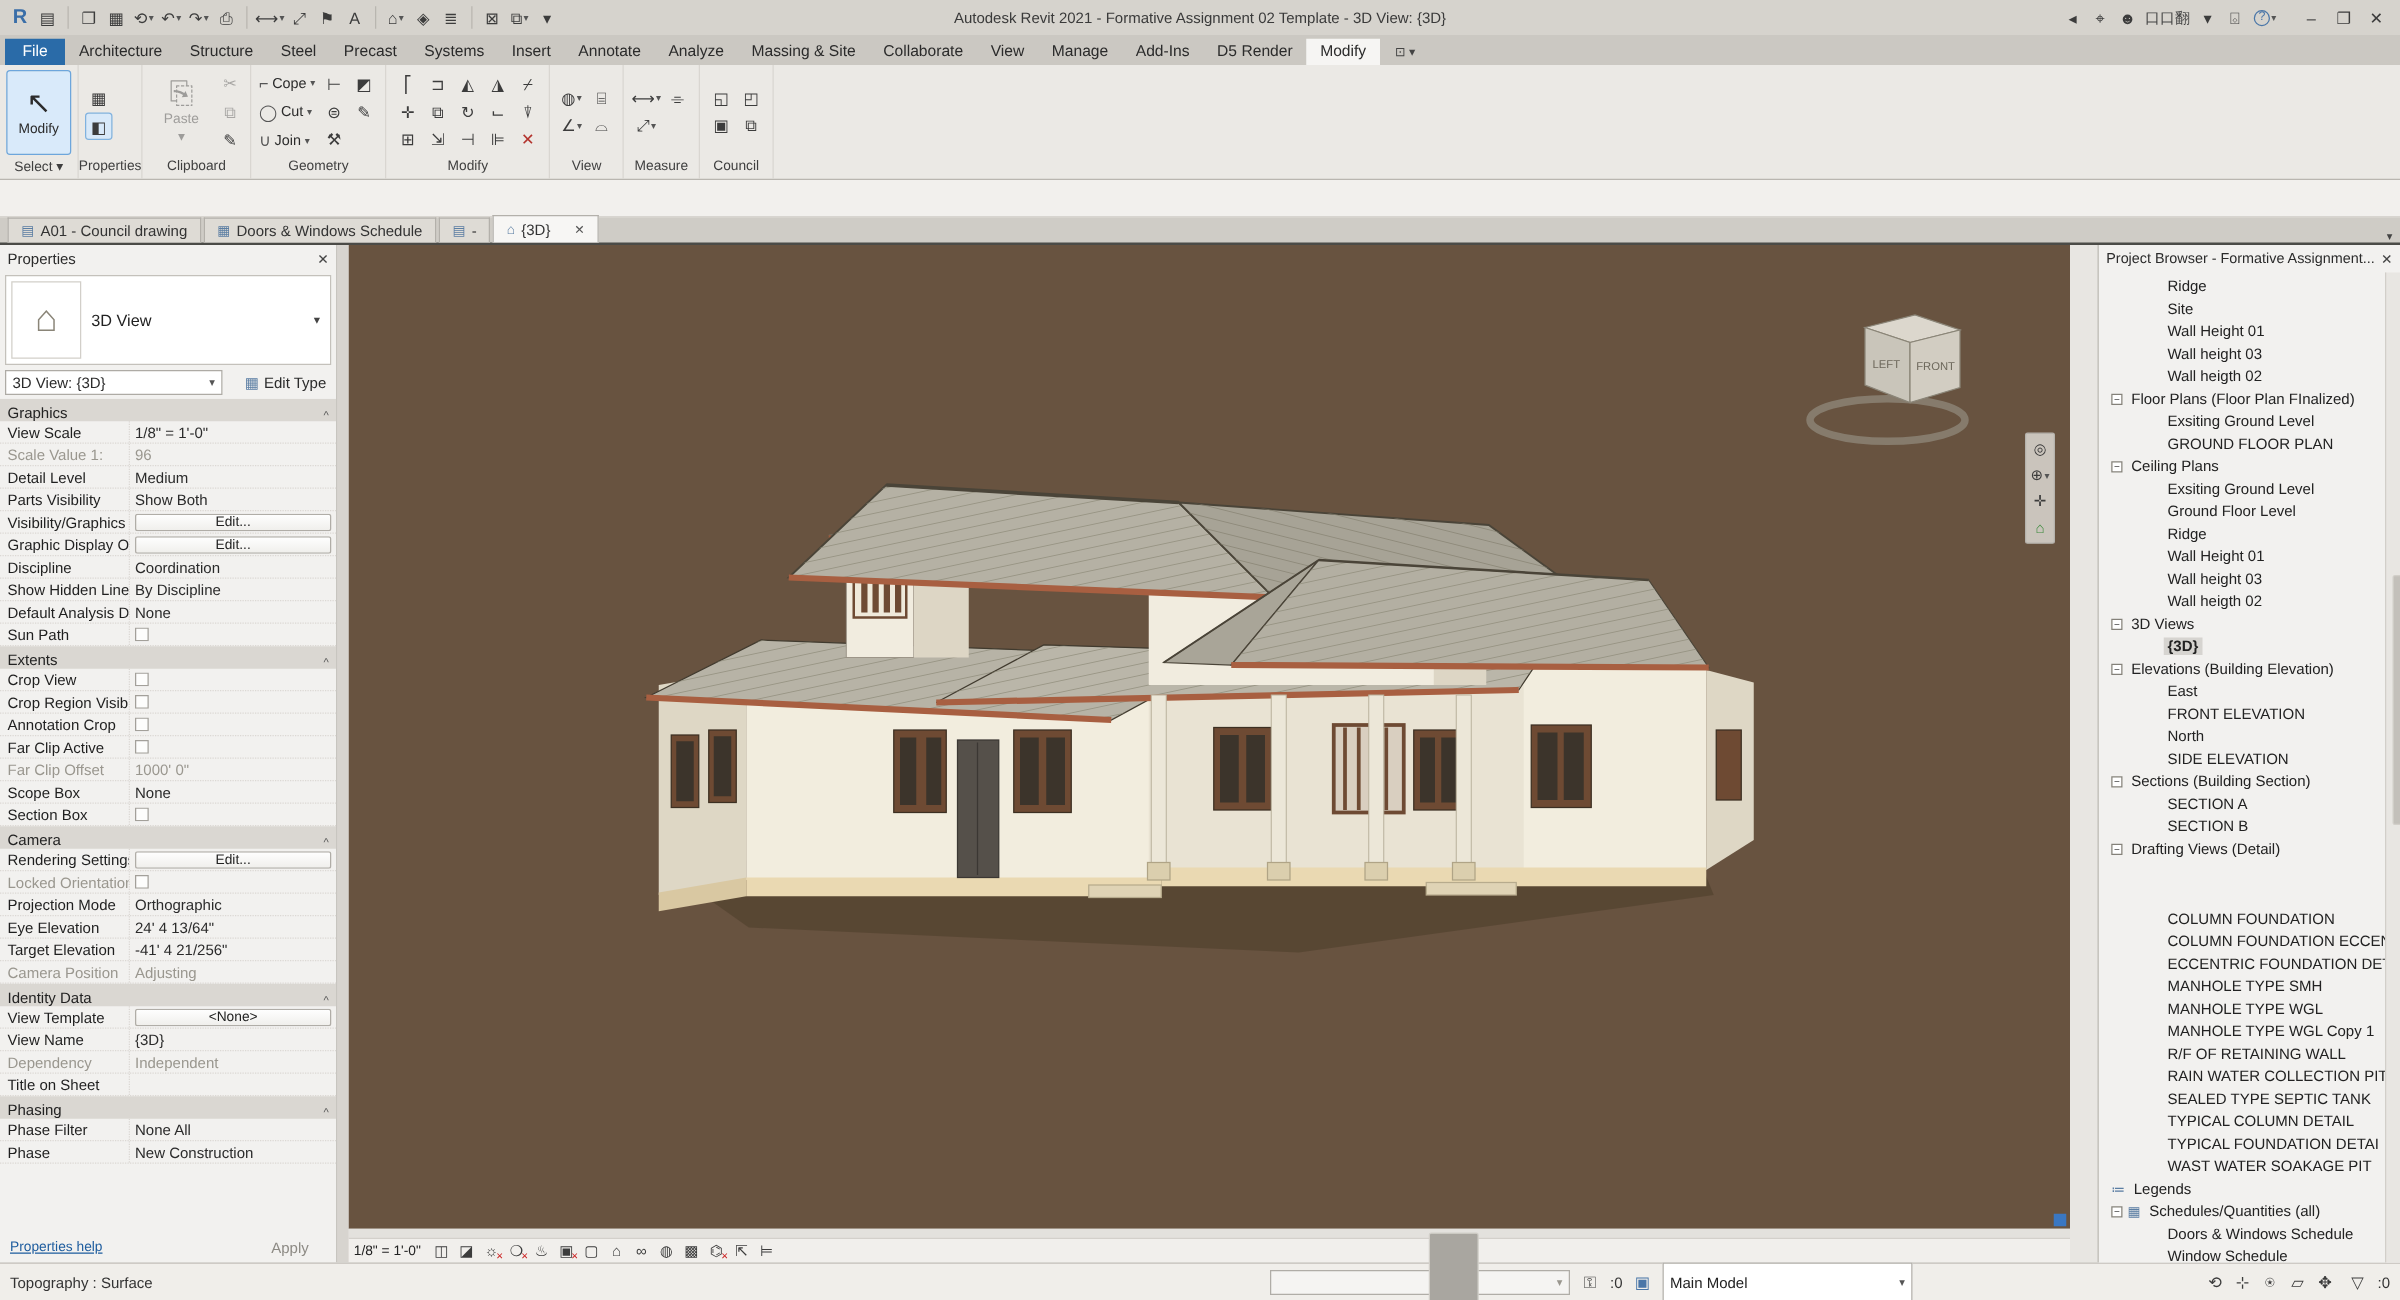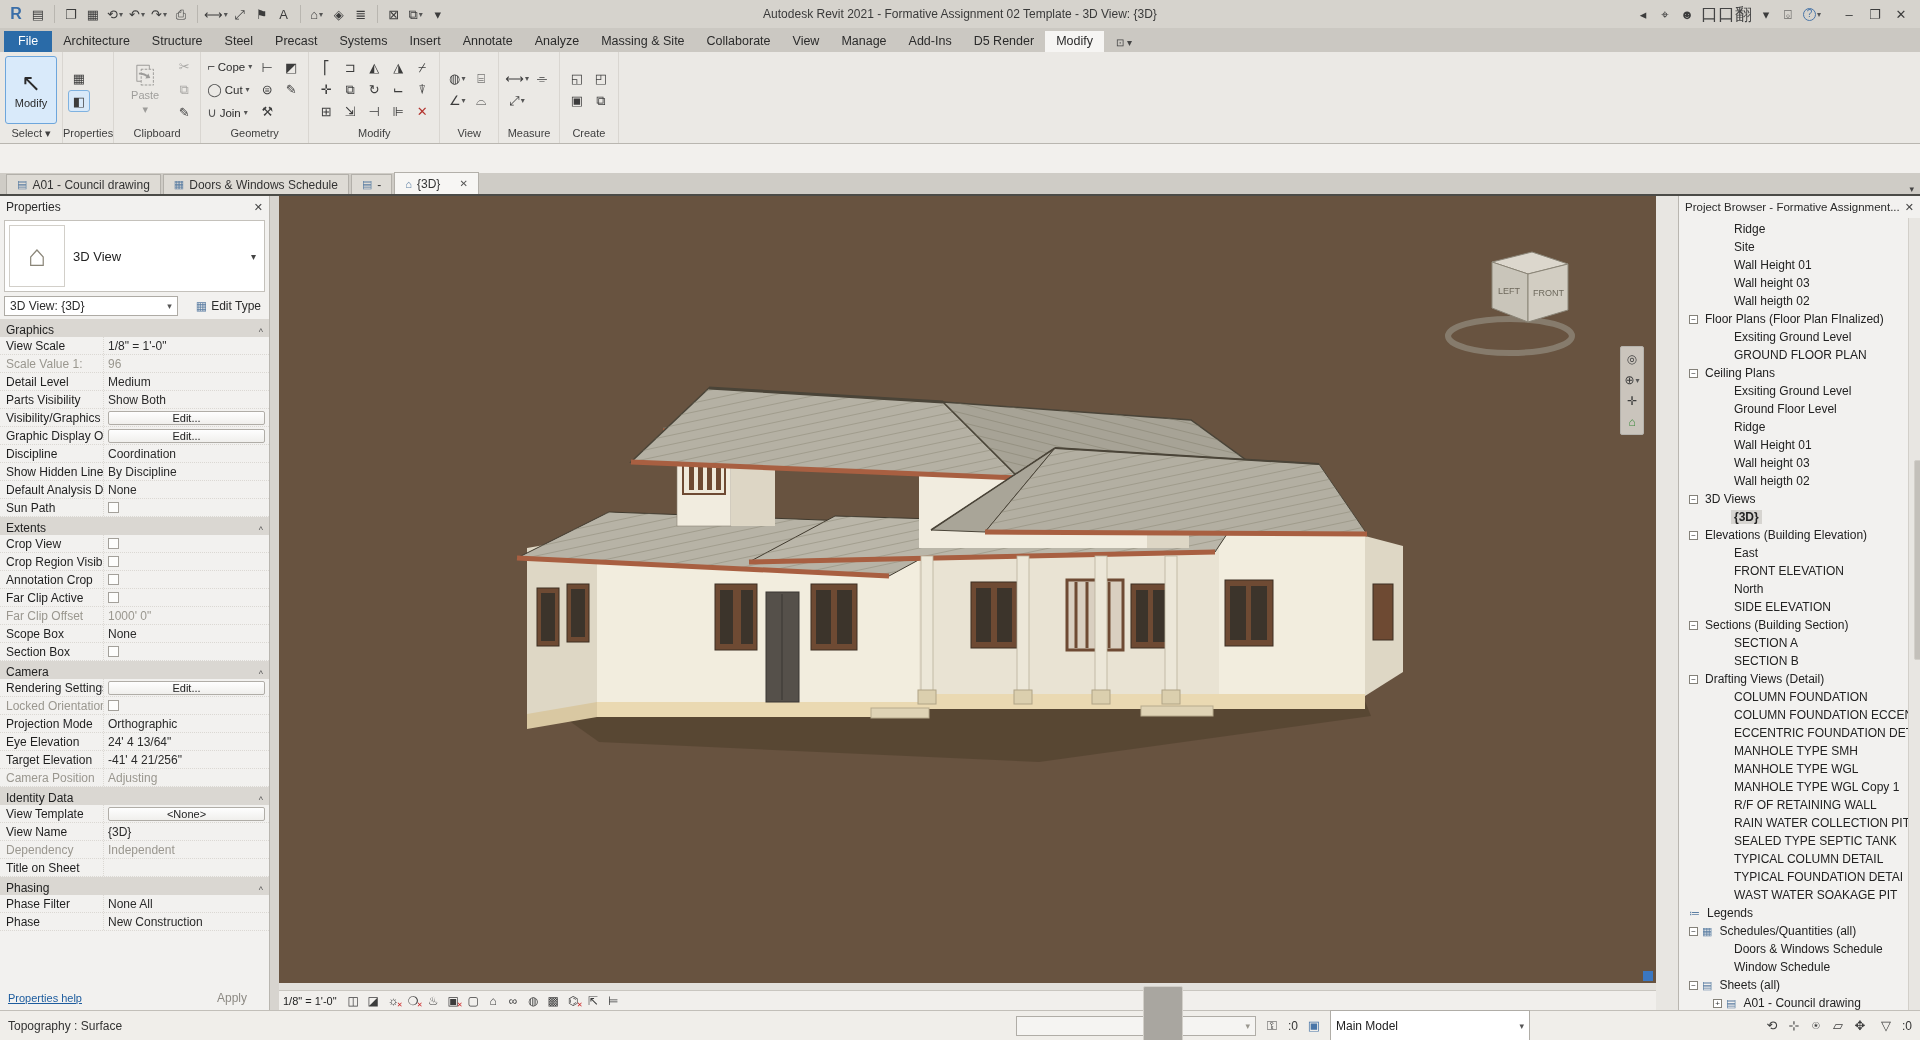--- a/index.html
+++ b/index.html
@@ -17,21 +17,21 @@
   .ibtn.red .g { color:#b3342e; }
   .ibtn.grn .g { color:#3c8a3c; }
   .ibtn .xm { position:absolute; right:0; bottom:0; font-size:7px; color:#c22; font-style:normal; }
   .isep { width:1px; height:18px; background:#b9b6b0; margin:0 4px; }
   .revit-r { font-weight:bold; color:#3a6ea8; font-size:16px; }
   .app-title { position:absolute; left:0; right:0; text-align:center; color:#3a3a3a; font-size:12px; pointer-events:none; }
   .title-right { margin-left:auto; display:flex; align-items:center; gap:4px; z-index:2; }
   .win-btns { display:flex; margin-left:10px; }
   .win-btns .ibtn { width:26px; }
   .help-circ .g { border:1px solid #4a76a8; color:#4a76a8; border-radius:50%; width:13px; height:13px; font-size:10px; display:inline-flex; align-items:center; justify-content:center; }
-  .user-label { font-size:17px; color:#444; max-width:70px; overflow:hidden; white-space:nowrap; }
+  .user-label { font-size:12px; color:#444; max-width:70px; overflow:hidden; white-space:nowrap; }
 
   
   .tabrow { height:24px; background:#cbc8c2; display:flex; align-items:flex-end; padding-left:4px; font-size:12.5px; }
   .rtab { padding:3px 11px 4px; color:#2b2b2b; cursor:default; }
   .rtab.file { background:#2a6ba8; color:#fff; padding:3px 14px 4px; }
   .rtab.active { background:#f6f5f3; }
   .ribbon-toggle { margin-left:6px; font-size:10px; color:#444; padding:3px 6px 4px; }
 
   
   .ribbon { height:92px; background:#ebe9e5; border-bottom:1px solid #b9b6b0; display:flex; }
@@ -450,21 +450,21 @@
               <span class="g">◰</span>
             </span>
             <span class="ibtn">
               <span class="g">▣</span>
             </span>
             <span class="ibtn">
               <span class="g">⧉</span>
             </span>
           </div>
         </div>
-      <div class="plabel">Create</div>
+      <div class="plabel">Council</div>
     </div>
   </div>
 
   <div class="optionsbar"></div>
 
   <div class="doctabs">
       <div class="dtab">
         <span class="tico">▤</span>
         <span>A01 - Council drawing</span>
       </div>
@@ -985,21 +985,21 @@
           <div class="trow" style="padding-left: 52px;">
             <span class="tlab">SECTION A</span>
           </div>
           <div class="trow" style="padding-left: 52px;">
             <span class="tlab">SECTION B</span>
           </div>
           <div class="trow" style="padding-left: 10px;">
             <span class="exp">−</span>
             <span class="tlab">Drafting Views (Detail)</span>
           </div>
-          <div class="trow" style="padding-left: 52px;">
+          <div class="trow" style="padding-left: 52px; margin-top: 38px;">
             <span class="tlab">COLUMN FOUNDATION</span>
           </div>
           <div class="trow" style="padding-left: 52px;">
             <span class="tlab">COLUMN FOUNDATION ECCEN</span>
           </div>
           <div class="trow" style="padding-left: 52px;">
             <span class="tlab">ECCENTRIC FOUNDATION DET</span>
           </div>
           <div class="trow" style="padding-left: 52px;">
             <span class="tlab">MANHOLE TYPE SMH</span>

